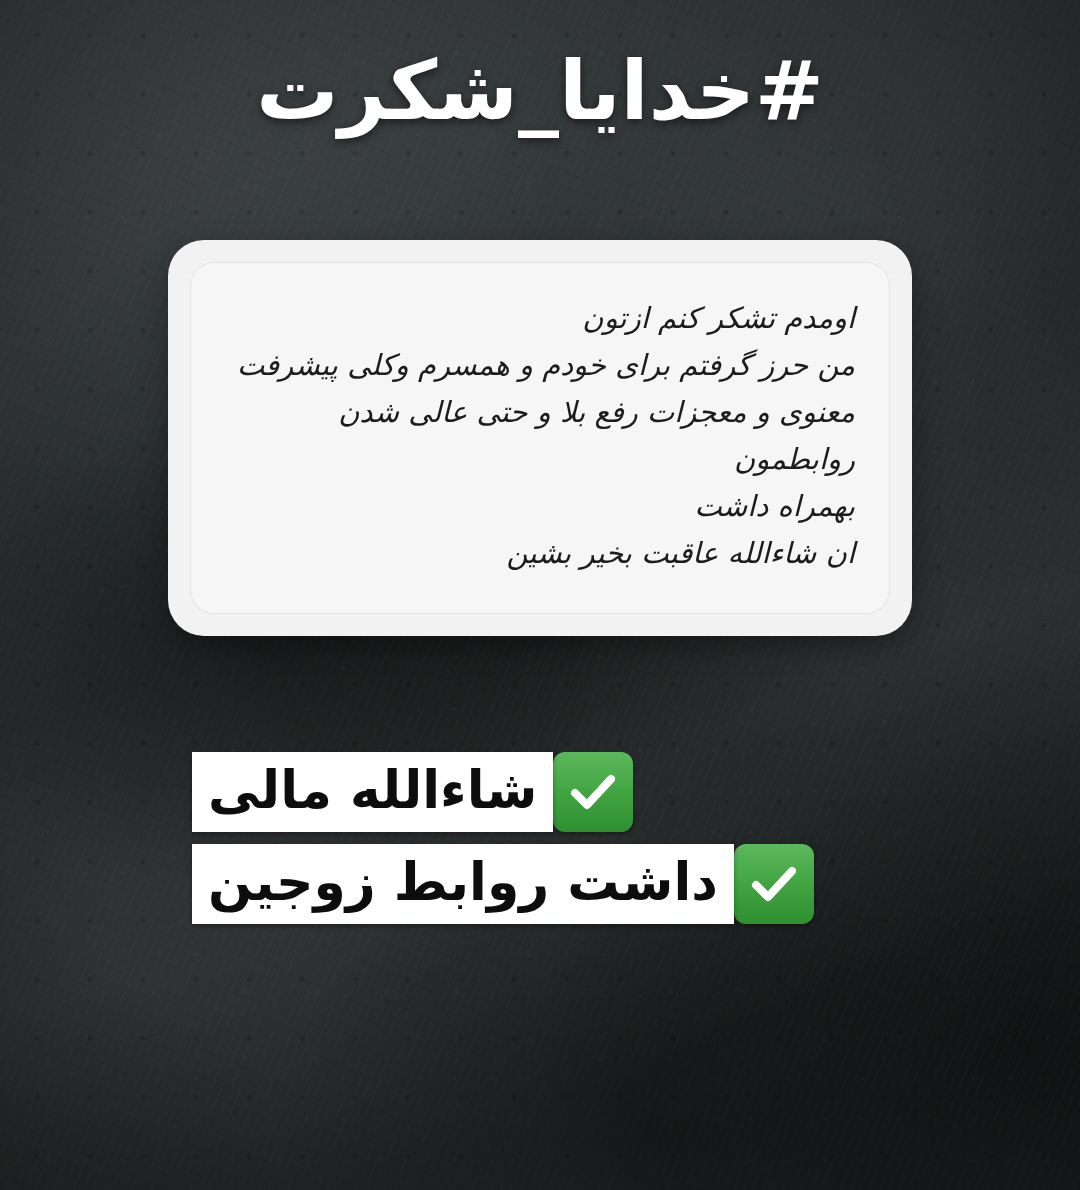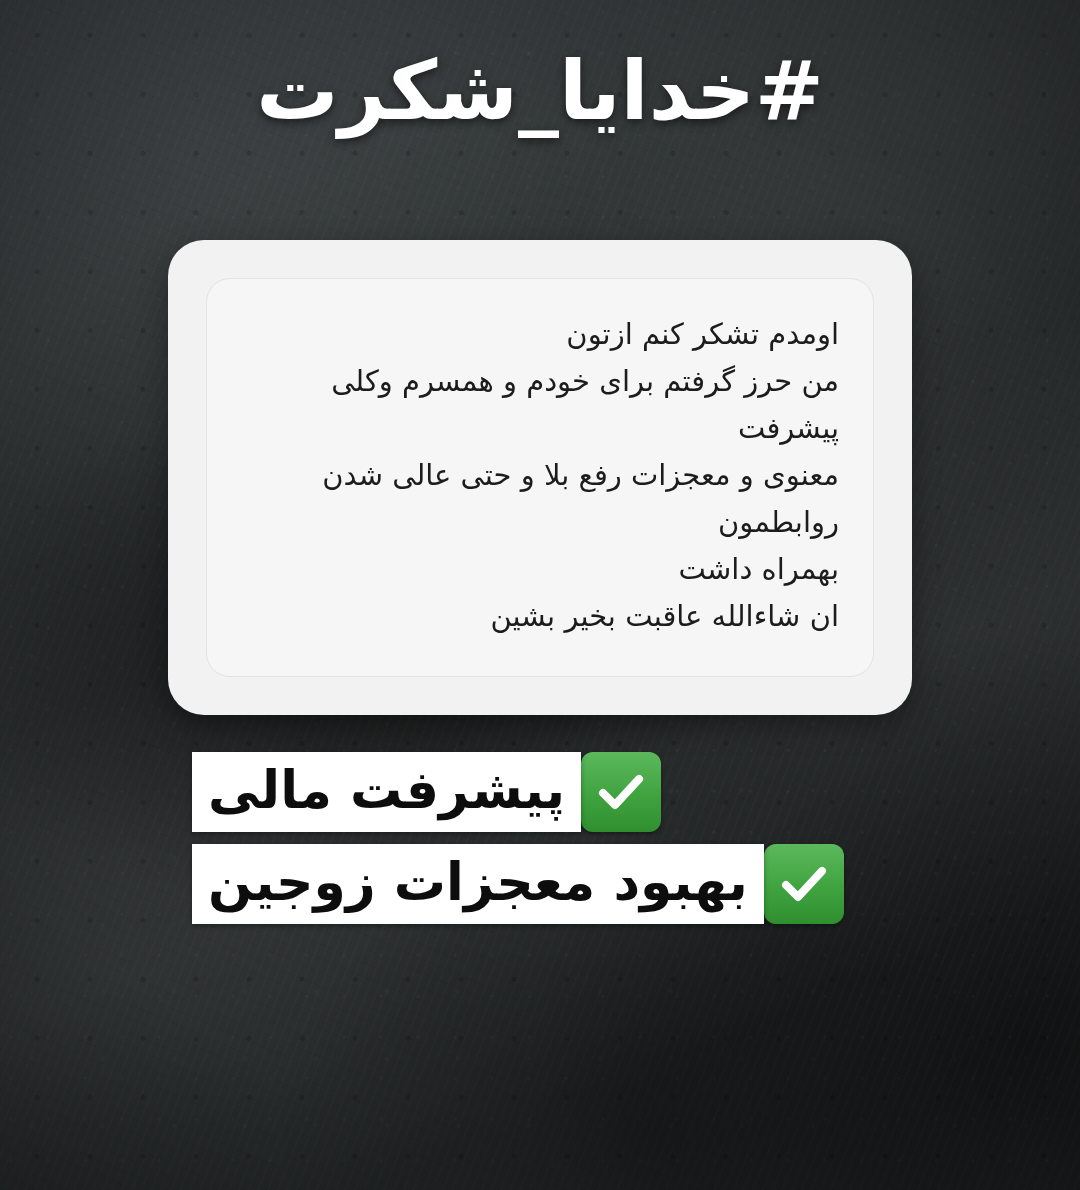--- a/index.html
+++ b/index.html
@@ -73,23 +73,24 @@
     direction: rtl;
   }
 
   .card-outer {
     position: absolute;
     top: 240px;
     right: 168px;
     width: 744px;
     background: #f2f2f2;
     border-radius: 36px;
-    padding: 38px;
+    padding: 22px;
     box-shadow: 0 10px 28px rgba(0,0,0,0.35);
     box-sizing: border-box;
+    font-style: italic;
   }
   .card-inner {
     background: #f6f6f6;
     border: 1px solid #e2e2e2;
     border-radius: 24px;
     padding: 32px 34px 36px 34px;
     box-sizing: border-box;
   }
   .card-text {
     direction: rtl;
@@ -168,28 +169,28 @@
   </div>
 
   <div class="checklist">
 
     <div class="check-row">
       <span class="check-box">
         <svg viewBox="0 0 52 52" aria-hidden="true">
           <path d="M8 27 L20 39 L44 13" fill="none" stroke="#ffffff" stroke-width="8" stroke-linecap="round" stroke-linejoin="round"></path>
         </svg>
       </span>
-      <span class="check-label">پیشرفت مالی</span>
+      <span class="check-label">شاءالله مالی</span>
     </div>
 
 
 
     <div class="check-row">
       <span class="check-box">
         <svg viewBox="0 0 52 52" aria-hidden="true">
           <path d="M8 27 L20 39 L44 13" fill="none" stroke="#ffffff" stroke-width="8" stroke-linecap="round" stroke-linejoin="round"></path>
         </svg>
       </span>
-      <span class="check-label">بهبود معجزات زوجین</span>
+      <span class="check-label">داشت روابط زوجین</span>
     </div>
 
   </div>
 </div>
 
 </body></html>

